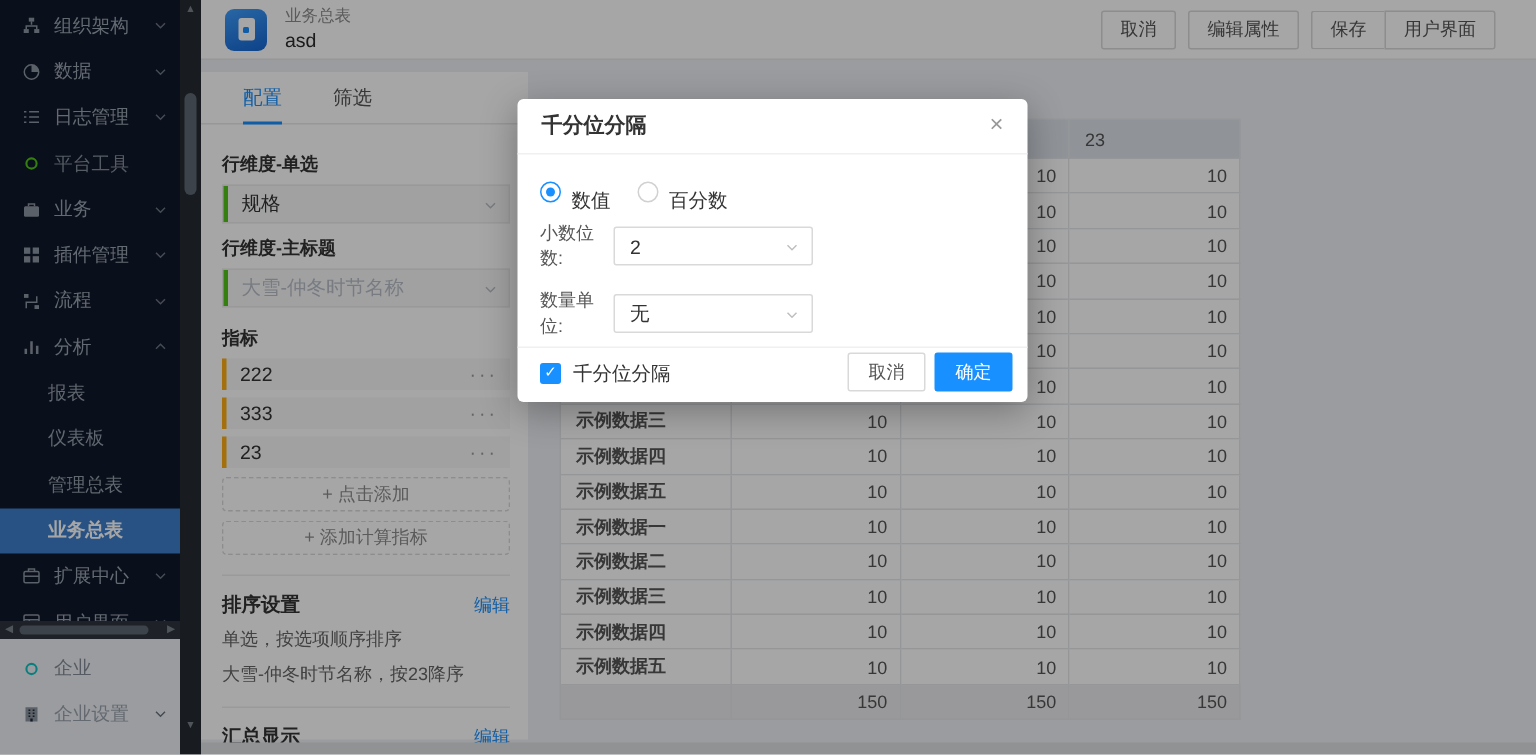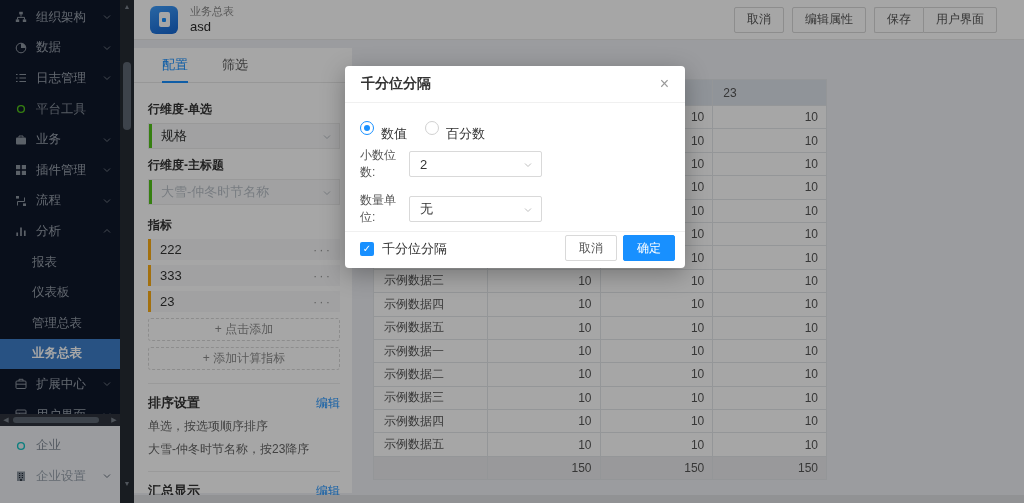--- a/index.html
+++ b/index.html
@@ -61,21 +61,21 @@
   .sec-title { font-size:13px; font-weight:bold; color:#333; }
   .sec-edit { margin-left:auto; font-size:12px; color:#1890ff; cursor:pointer; }
   .sec-line { font-size:12px; color:#666; margin-top:6px; }
 
   
   .rpt { position:absolute; left:239px; top:79px; width:454px; border-left:1px solid #e3e6ea; border-top:1px solid #e3e6ea; }
   .tr { display:flex; }
   .td { border-right:1px solid #e3e6ea; border-bottom:1px solid #e3e6ea; background:#fff; font-size:12px; color:#555; display:flex; align-items:center; height:23.4px; }
   .tr.head .td { background:#dde3eb; height:26px; padding-left:10px; }
   .td.num { justify-content:flex-end; padding-right:8px; }
-  .td.lab { padding-left:10px; }
+  .td.lab { padding-left:10px;font-weight:bold; }
   .tr.total .td { background:#ececee; }
   .c0 { width:114px; } .c1 { width:113px; } .c2 { width:113px; } .c3 { width:114px; }
   .bottom-strip { position:absolute; left:0; bottom:0; width:890px; height:8px; background:#dfe1e4; }
 
   
   .overlay { position:absolute; inset:0; background:rgba(0,0,0,0.35); z-index:50; }
   .modal { position:absolute; left:345px; top:66px; width:340px; height:202px; background:#fff; border-radius:4px; box-shadow:0 6px 24px rgba(0,0,0,0.3); z-index:60; }
   .m-head { height:37px; display:flex; align-items:center; padding:0 16px; border-bottom:1px solid #f0f0f0; }
   .m-title { font-size:14px; font-weight:bold; color:#333; }
   .m-close { margin-left:auto; font-size:16px; color:#999; cursor:pointer; line-height:16px; }

